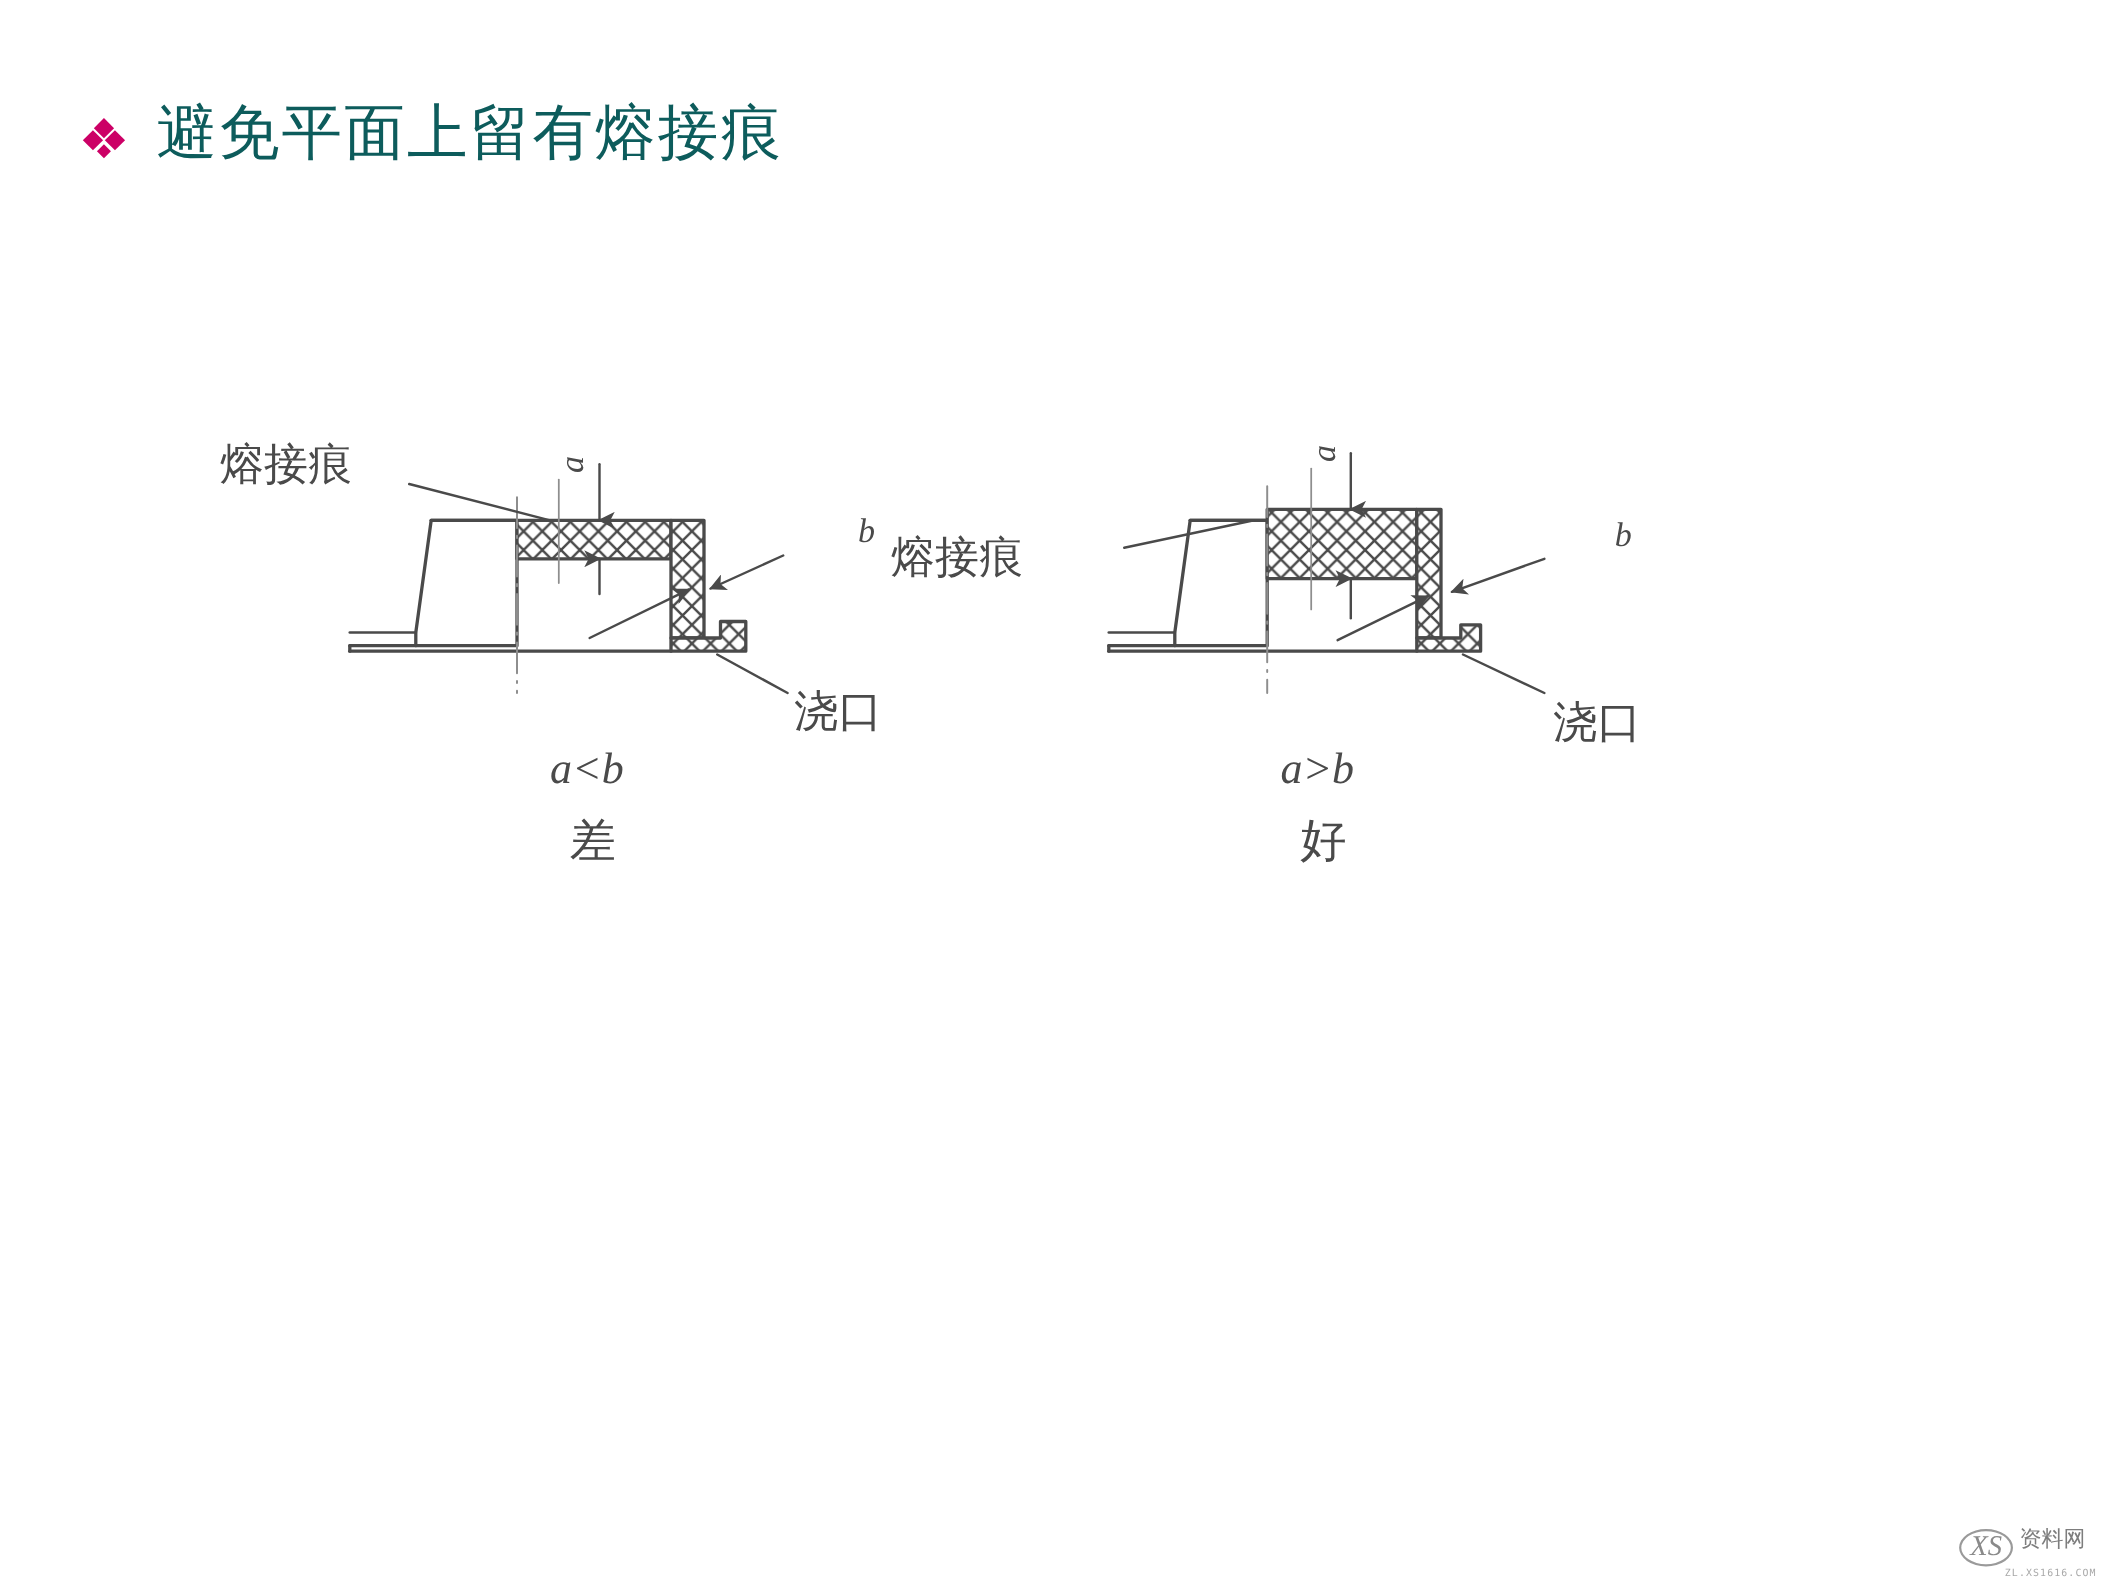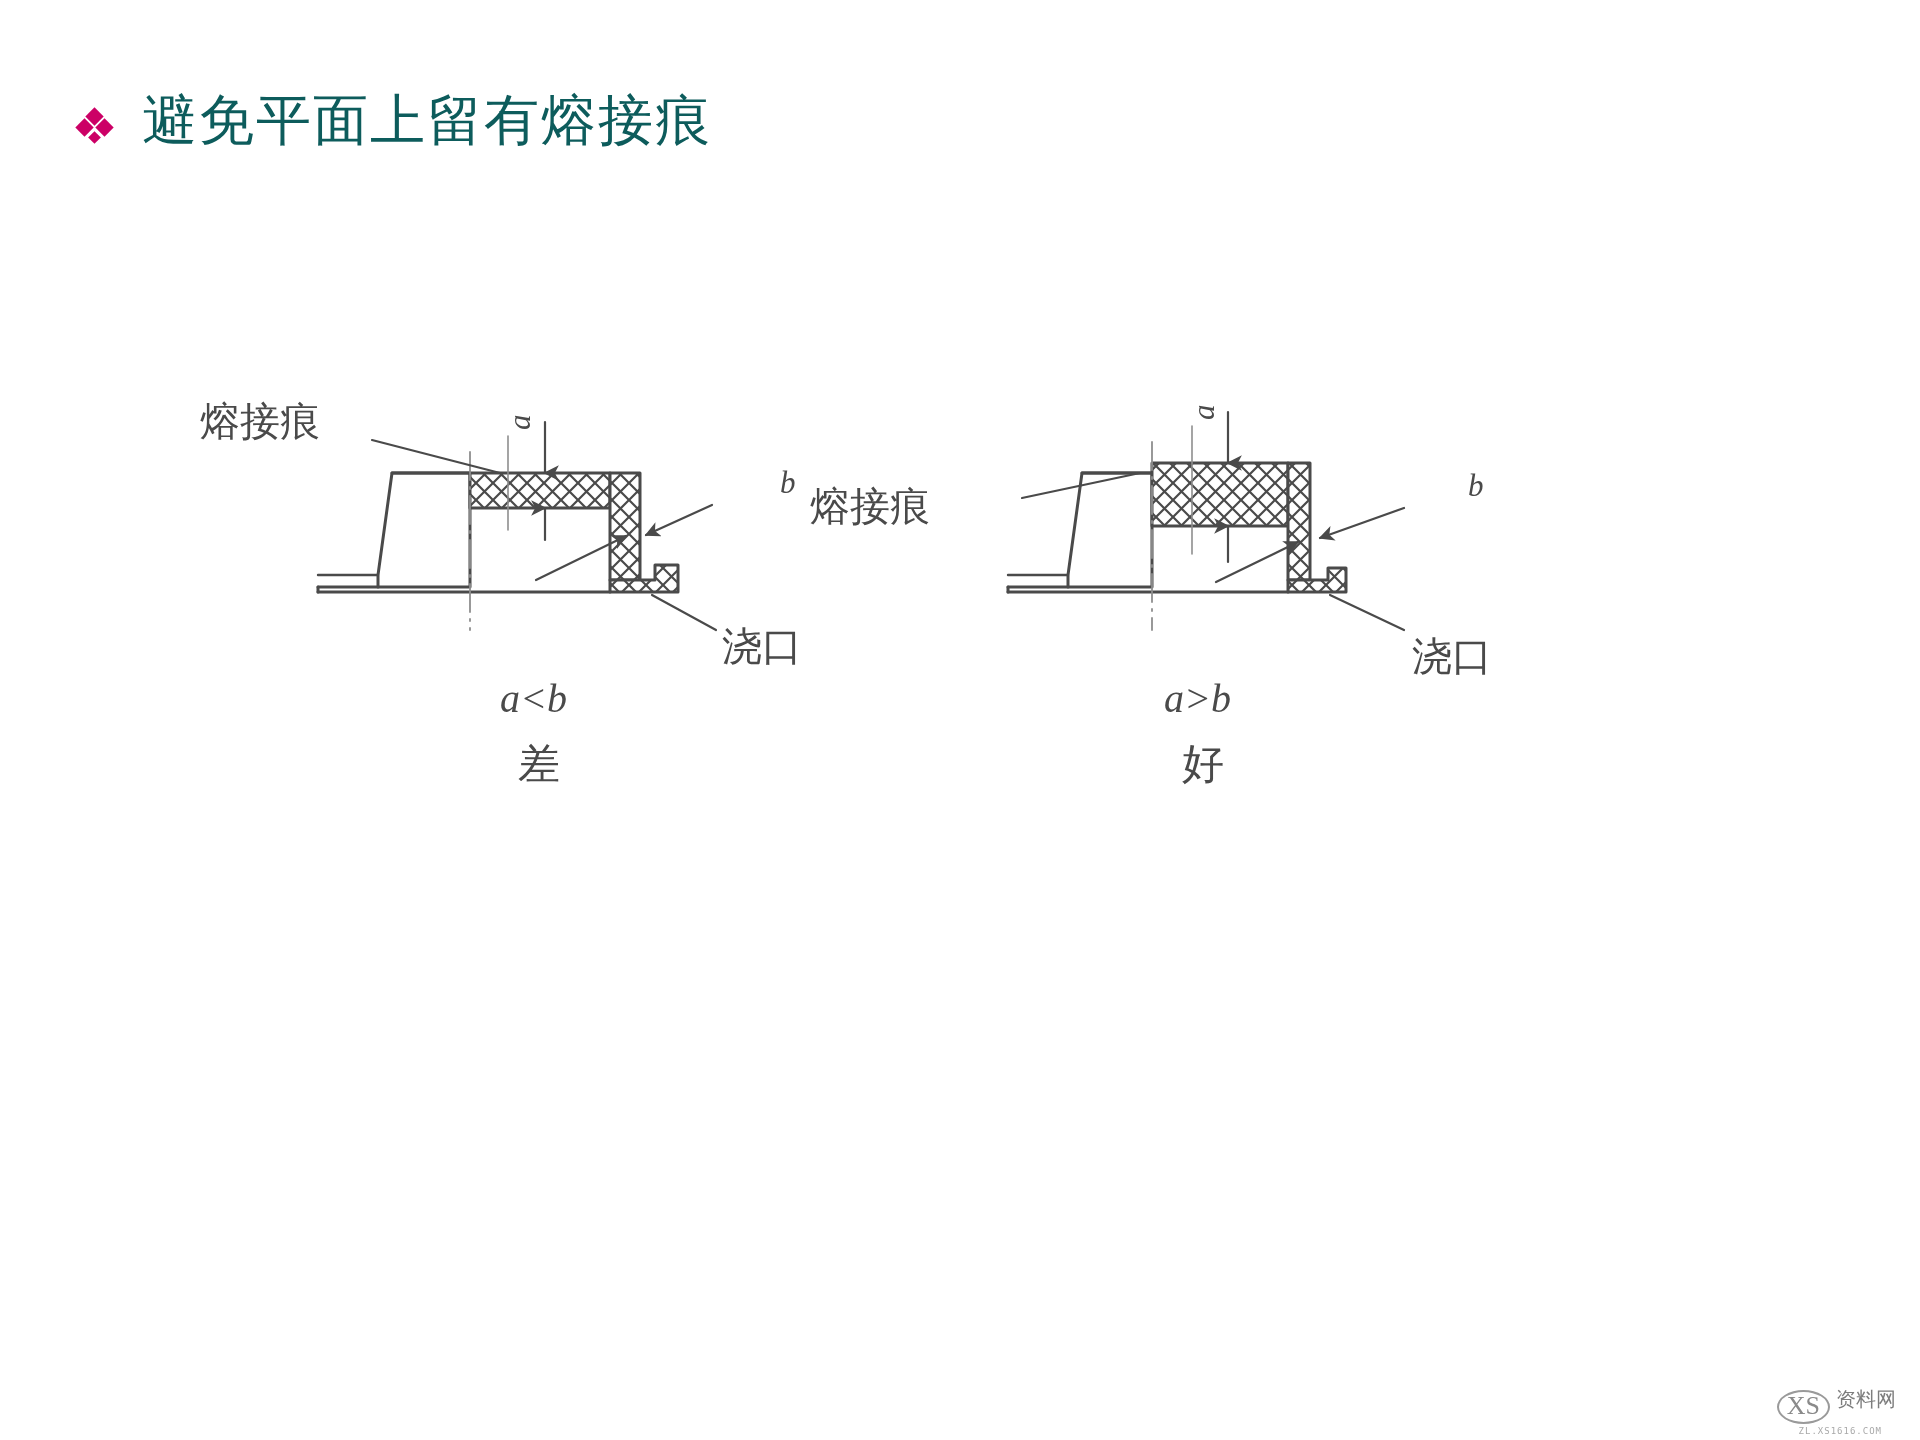--- a/index.html
+++ b/index.html
@@ -49,36 +49,37 @@
   .fig-svg{display:block;width:1920px;height:520px;}
 
   
   .watermark{
     position:absolute;
     right:24px; bottom:16px;
     display:flex; align-items:center; gap:6px;
   }
   .wm-logo{
     font-family:"Liberation Serif","DejaVu Serif",serif;
+    font-style:italic;
     font-size:26px;
     color:#8a8a8a;
     border:2px solid #9a9a9a;
     border-radius:50%;
     padding:1px 8px 3px 8px;
     line-height:1;
     margin-top:16px;
   }
   .wm-main{
     font-size:20px;
     color:#7d7d7d;
     line-height:1;
   }
   .wm-sub{
     position:absolute;
-    right:38px; bottom:4px;
+    right:14px; bottom:4px;
     font-size:9px;
     color:#a9a9a9;
     letter-spacing:1px;
     font-family:"DejaVu Sans Mono","Liberation Mono",monospace;
   }
 </style>
 </head>
 <body>
 
 <div class="slide">

